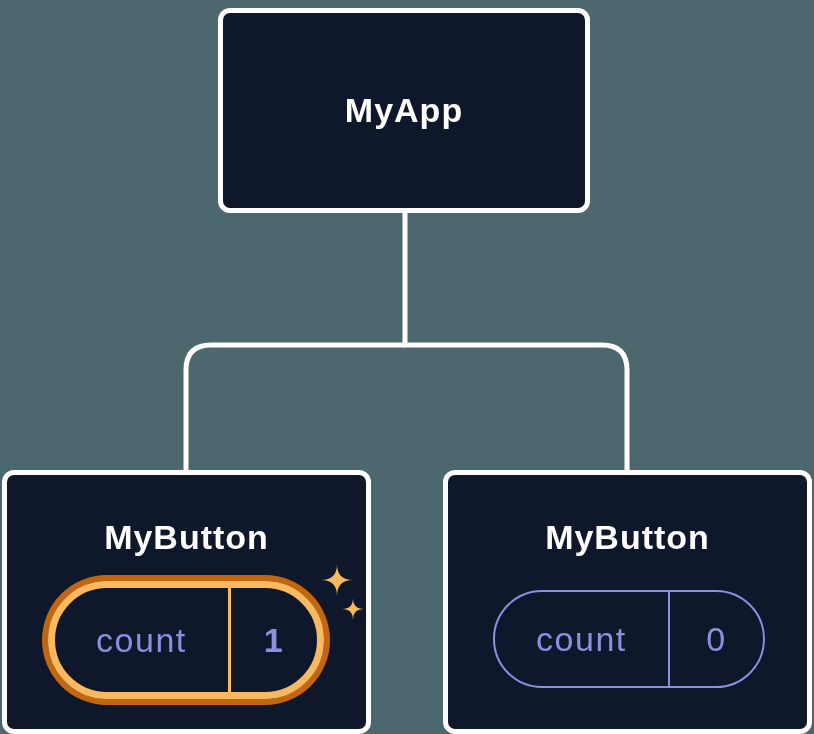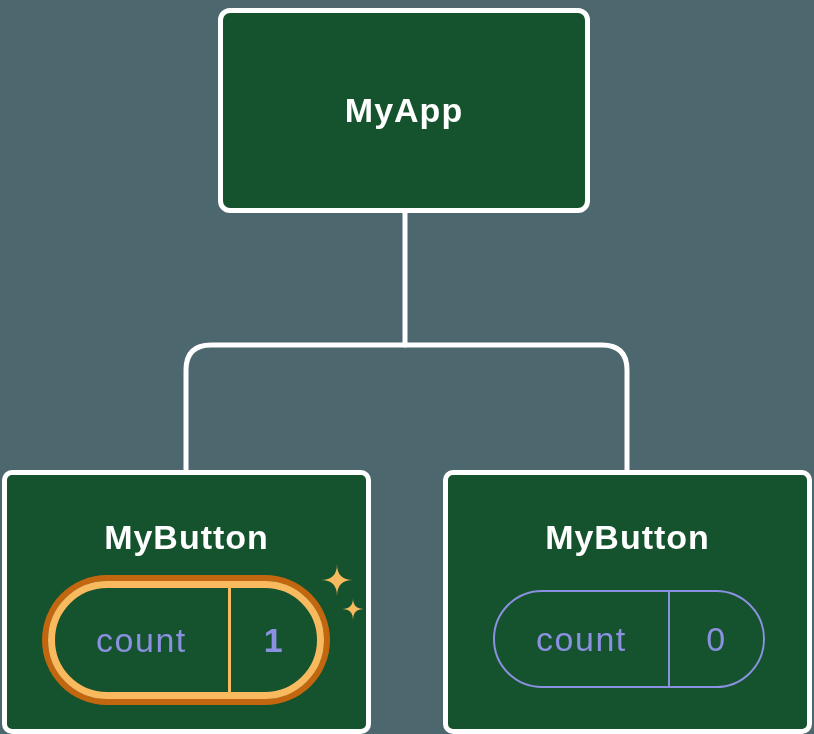--- a/index.html
+++ b/index.html
@@ -3,29 +3,29 @@
 <meta charset="utf-8">
 <style>
   html,body { margin:0; padding:0; }
   .canvas {
     position:relative; width:814px; height:734px;
     background:#4C676D; overflow:hidden;
     font-family:"Liberation Sans", sans-serif;
   }
   .connector { position:absolute; left:0; top:0; }
   .node {
-    position:absolute; background:#14532d;
+    position:absolute; background:#0f172a;
     border:5px solid #FFFFFF; border-radius:12px;
     box-sizing:border-box;
   }
   .node-root {
     left:218px; top:8px; width:372px; height:205px;
     display:flex; align-items:center; justify-content:center;
   }
-  .node-child { width:369px; height:264px; top:470px;border-radius:10px; }
+  .node-child { width:369px; height:264px; top:470px; }
   .node-left  { left:2px; }
   .node-right { left:443px; }
   .node-label {
     color:#FFFFFF; font-size:34px; font-weight:600; letter-spacing:1px;
   }
   .node-title {
     margin-top:42px; text-align:center; line-height:40px;
     color:#FFFFFF; font-size:34px; font-weight:600; letter-spacing:1px;
   }
   .pill {

